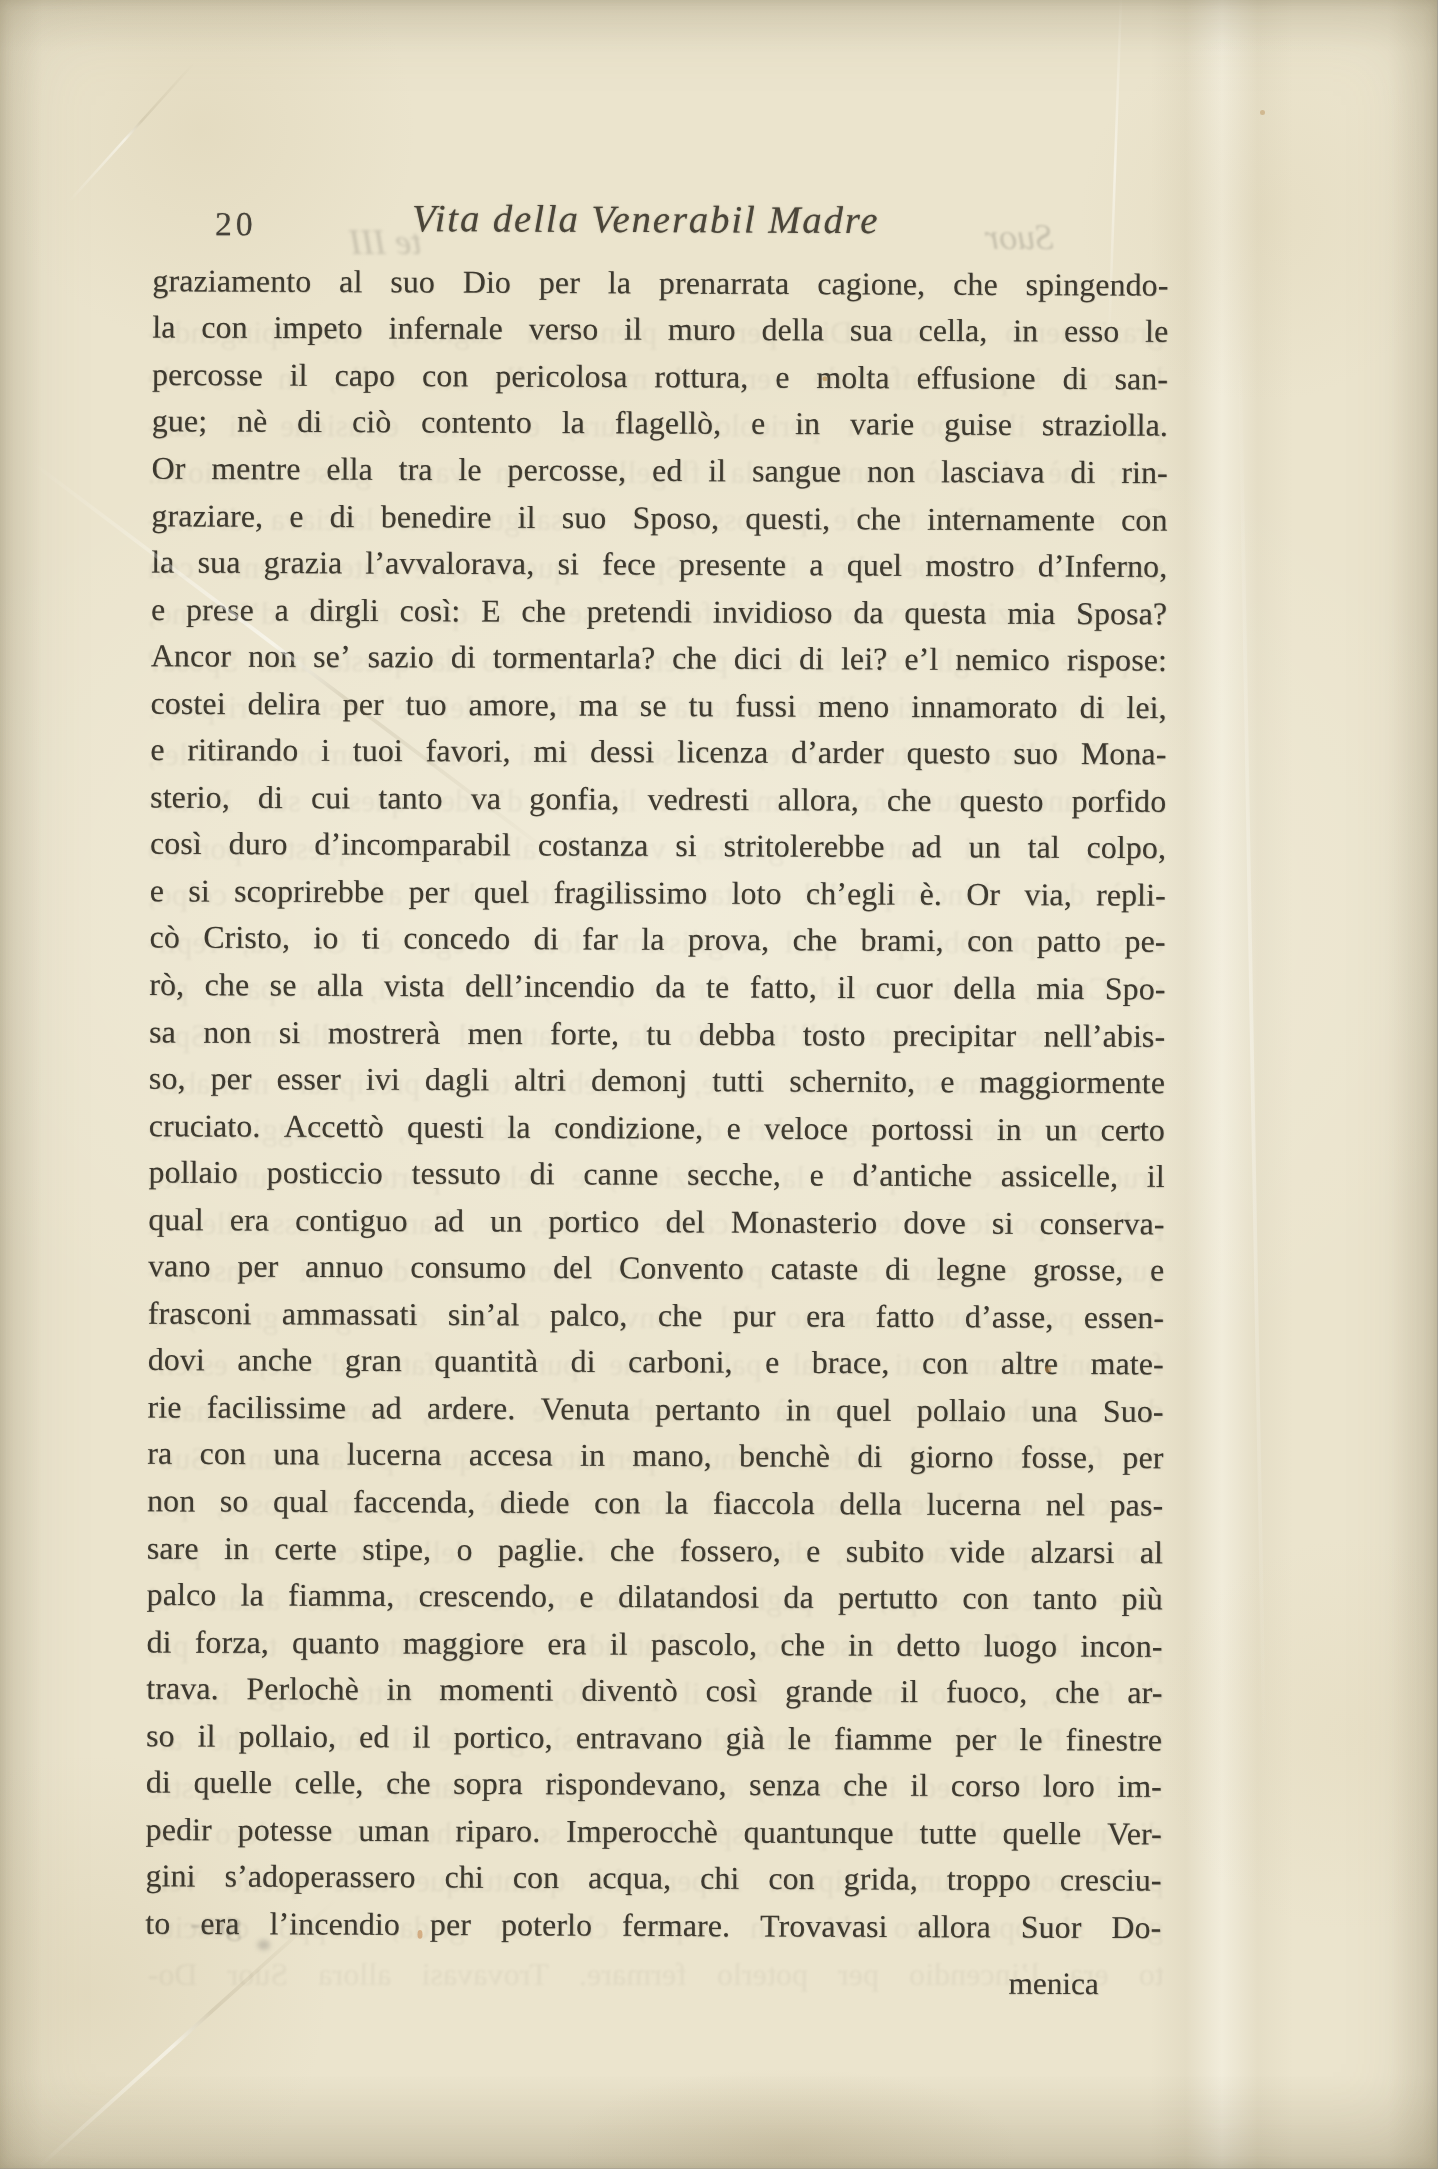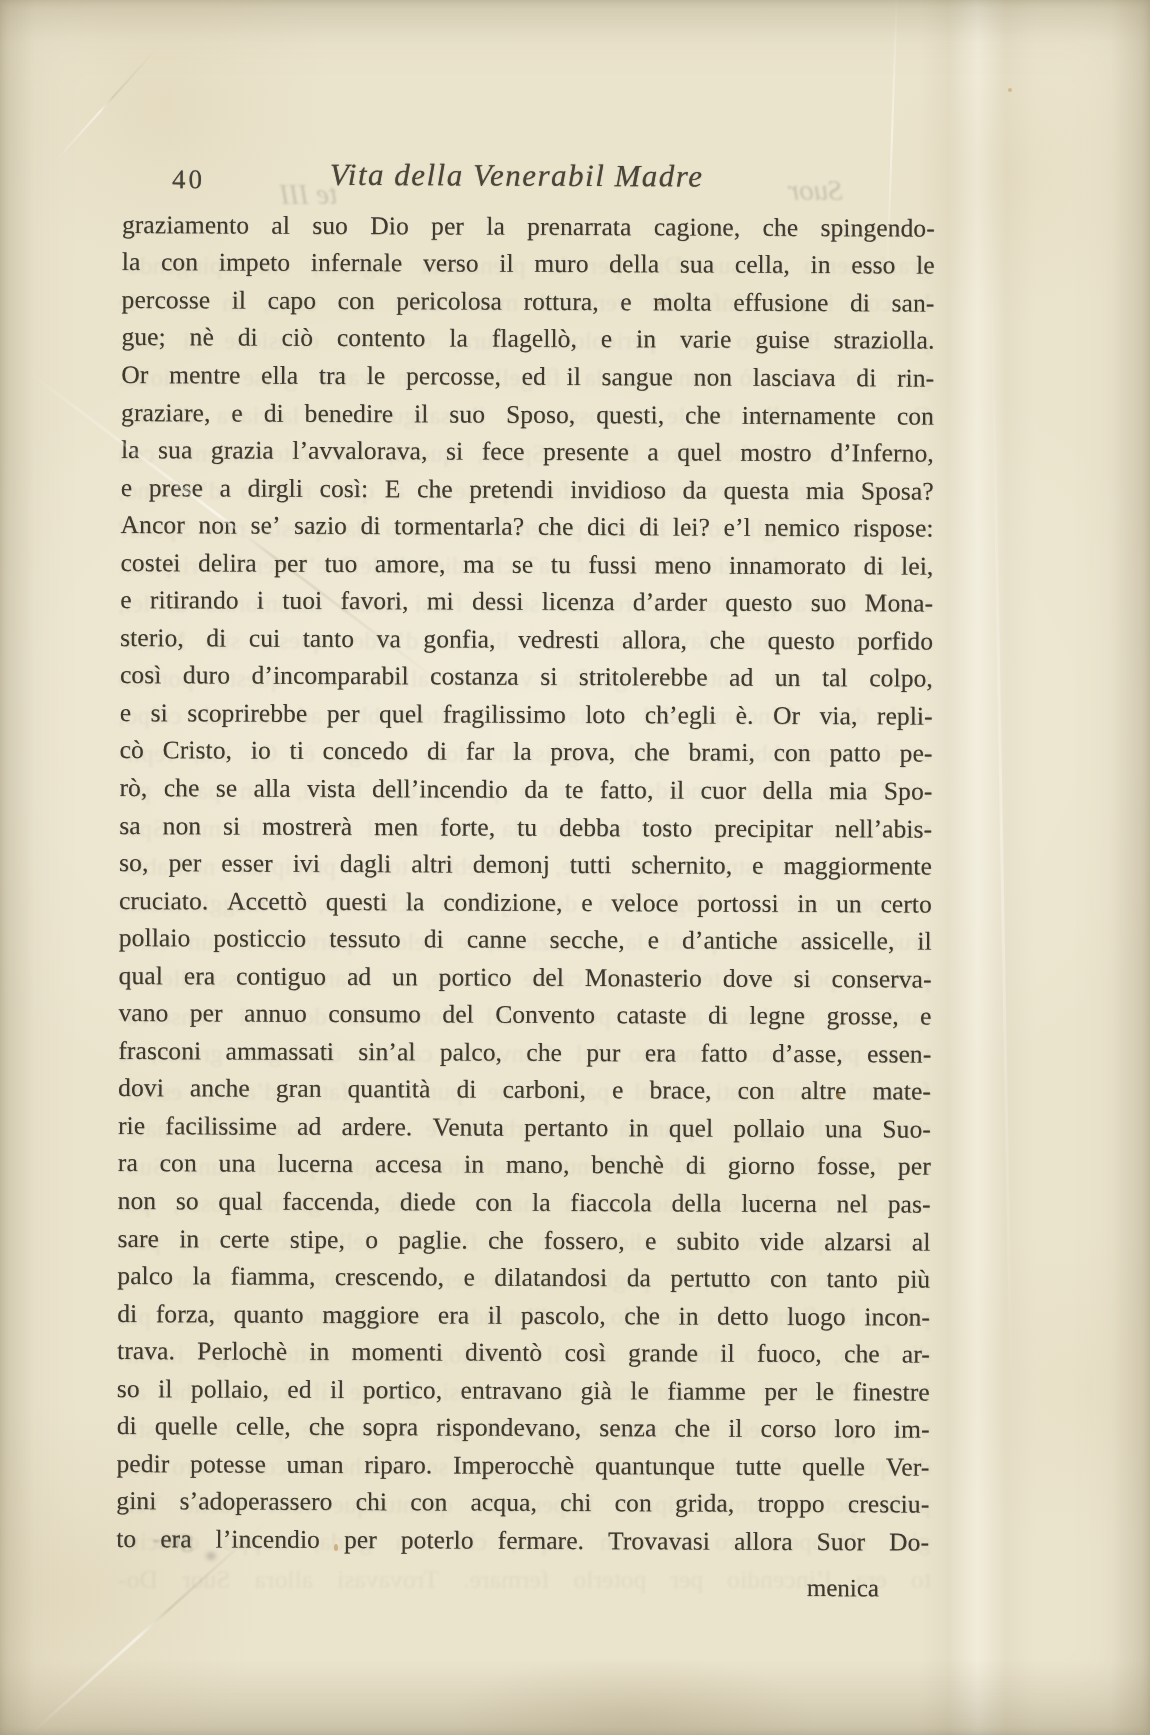--- a/index.html
+++ b/index.html
@@ -552,21 +552,21 @@
         <span>Suor</span>
         <span>Do-</span>
       </div>
     </div>
   <div class="ghost-frag ghost-suor">Suor</div>
   <div class="ghost-frag ghost-teiii">te III</div>
   <div class="ghost-frag ghost-gra">gra-</div>
 
   <div class="textstack">
     <header class="header">
-      <span class="pagenum">40</span>
+      <span class="pagenum">20</span>
       <span class="running-title">Vita della Venerabil Madre</span>
     </header>
 
     <main class="body">
       <div>
           <div class="line">
             <span>graziamento</span>
             <span>al</span>
             <span>suo</span>
             <span>Dio</span>

